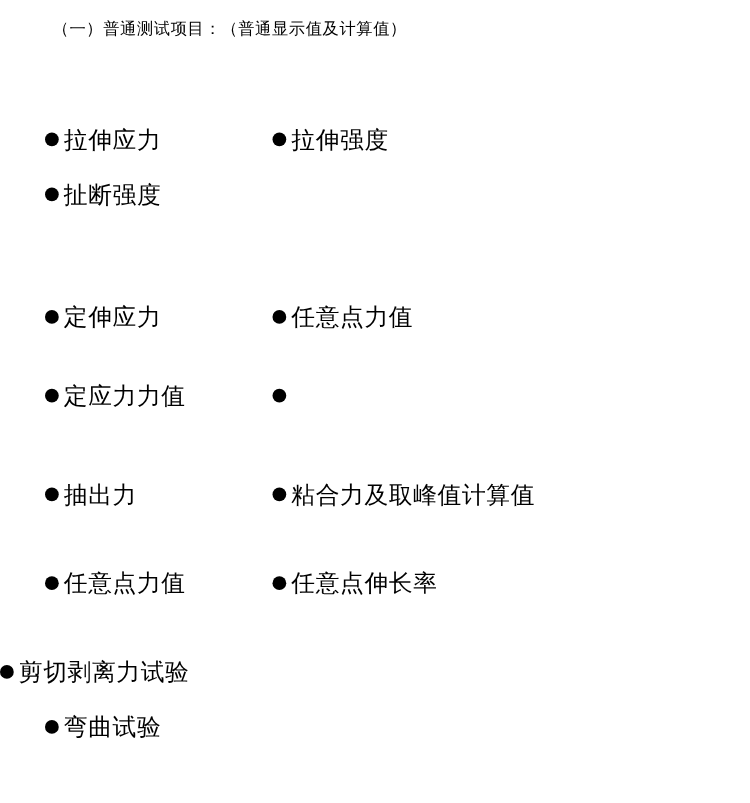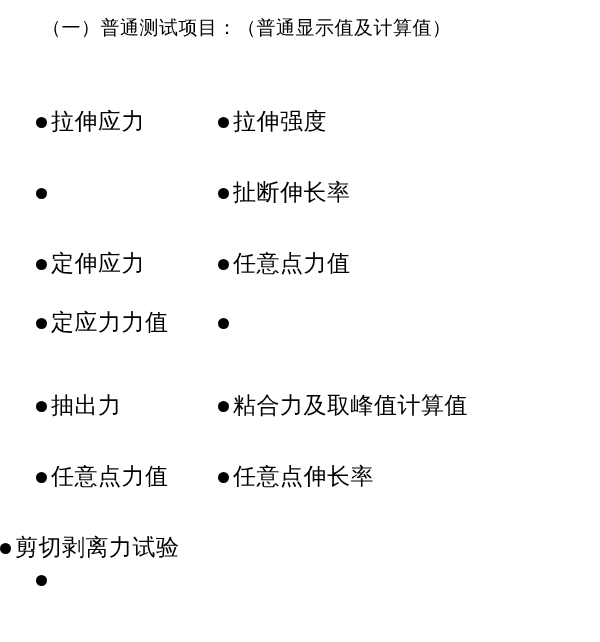--- a/index.html
+++ b/index.html
@@ -15,40 +15,40 @@
     overflow: hidden;
   }
   .page {
     position: relative;
     width: 600px;
     height: 642px;
     box-sizing: border-box;
     padding: 16px 0 0 0;
   }
   .heading {
-    font-size: 19px;
+    font-size: 13px;
     line-height: 1.2;
     margin: 0 0 40px 42px;
     letter-spacing: 0.5px;
     white-space: nowrap;
   }
   .item-grid {
     margin: 0;
     padding: 0;
     list-style: none;
   }
   .item-row {
     display: flex;
     align-items: baseline;
     height: 71px;
   }
   .cell {
     display: flex;
     align-items: baseline;
-    font-size: 23px;
+    font-size: 19px;
     letter-spacing: 0.5px;
     white-space: nowrap;
   }
   .cell-left {
     width: 182px;
     margin-left: 36px;
   }
   .cell-right {
     flex: 1;
     margin-top: 27px;
@@ -84,24 +84,21 @@
       </div>
       <div class="cell cell-right">
         <span class="bullet"></span>
         <span class="label">拉伸强度</span>
       </div>
     </li>
 
     <li class="item-row">
       <div class="cell cell-left">
         <span class="bullet"></span>
-      </div>
-      <div class="cell cell-right">
-        <span class="bullet"></span>
-        <span class="label">扯断伸长率</span>
+        <span class="label">扯断强度</span>
       </div>
     </li>
 
     <li class="item-row">
       <div class="cell cell-left">
         <span class="bullet"></span>
         <span class="label">定伸应力</span>
       </div>
       <div class="cell cell-right">
         <span class="bullet"></span>
@@ -144,17 +141,18 @@
     <li class="item-row">
       <div class="cell cell-right">
         <span class="bullet"></span>
         <span class="label">剪切剥离力试验</span>
       </div>
     </li>
 
     <li class="item-row">
       <div class="cell cell-left">
         <span class="bullet"></span>
+        <span class="label">弯曲试验</span>
       </div>
     </li>
 
   </ul>
 </div>
 
 </body></html>

